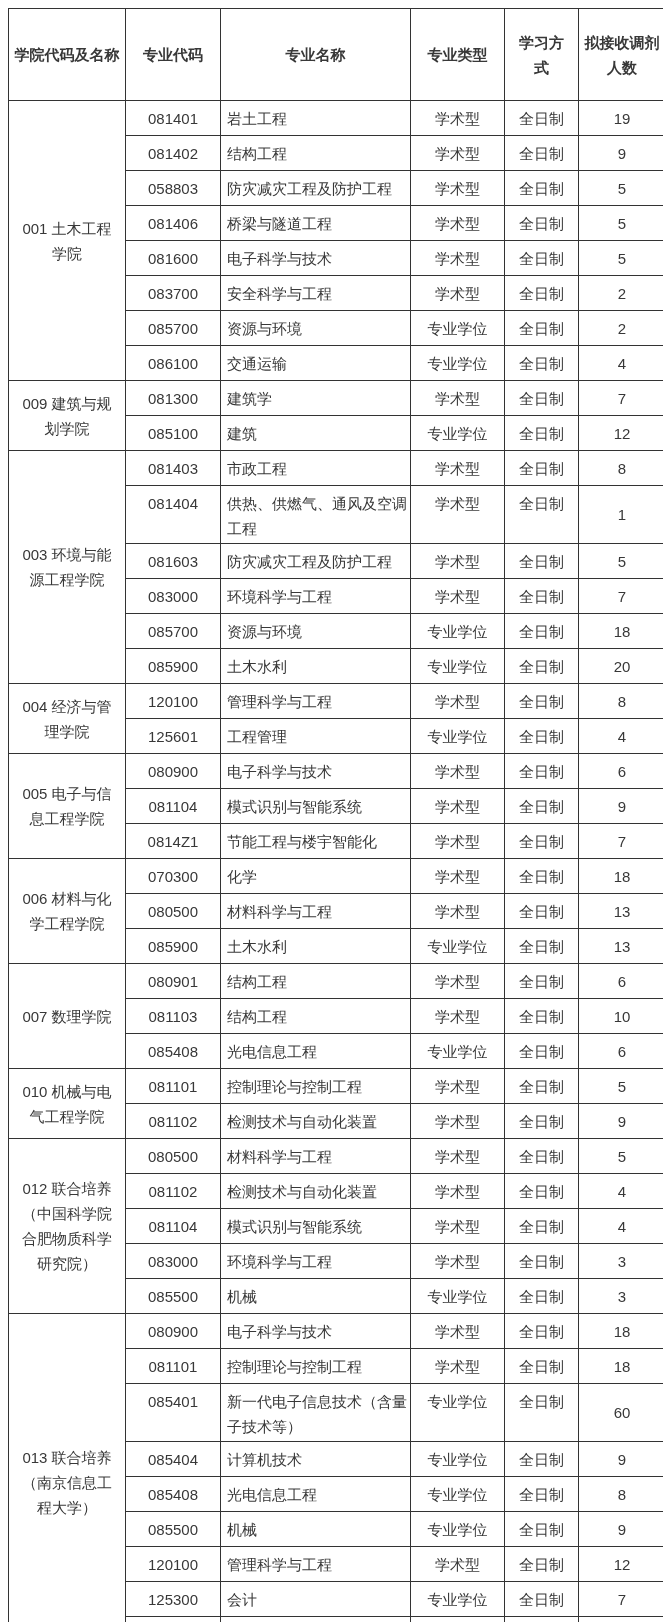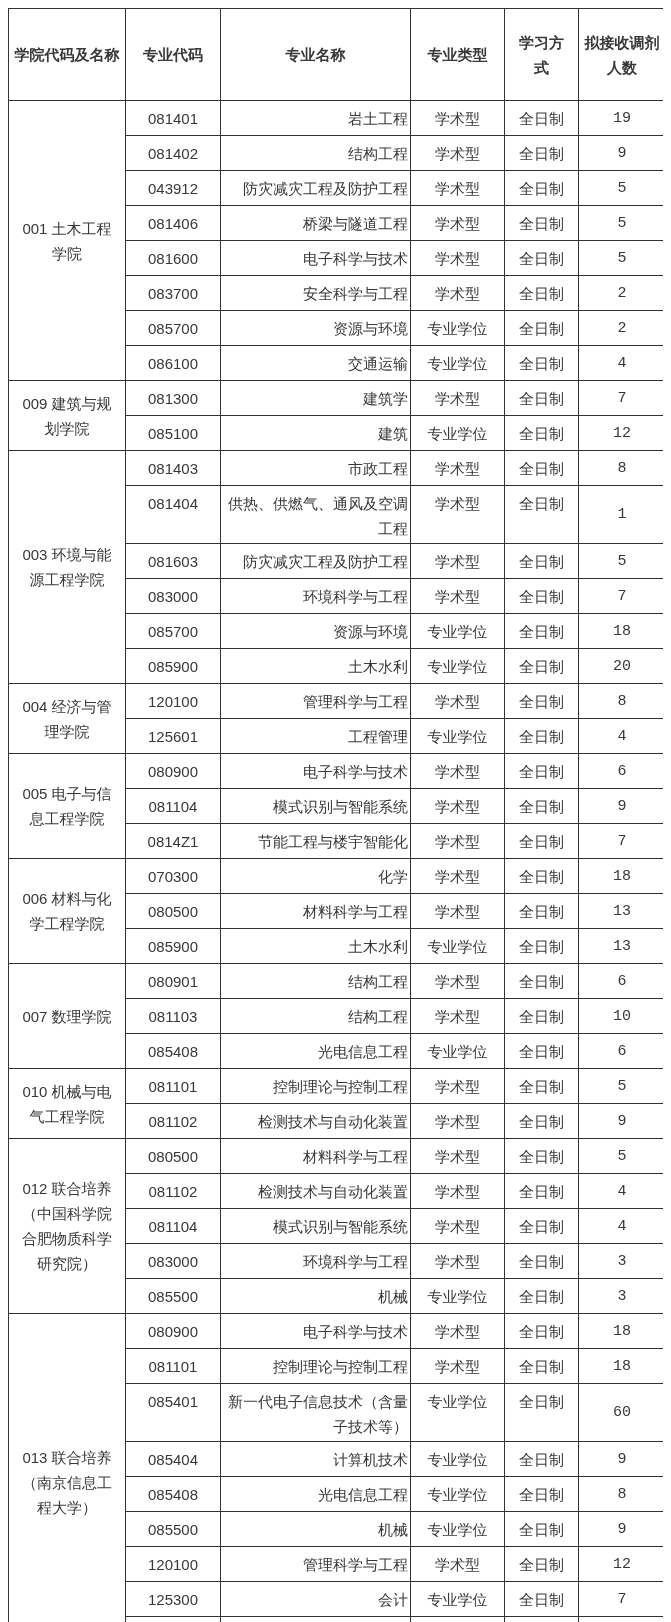--- a/index.html
+++ b/index.html
@@ -38,28 +38,27 @@
   }
   table.admissions td {
     vertical-align: top;
     padding: 5px 4px 2px 4px;
   }
   table.admissions td.college-cell {
     vertical-align: middle;
     padding: 2px 7px;
   }
   table.admissions td.major-name {
-    text-align: right;
+    text-align: left;
     padding-left: 6px;
     padding-right: 2px;
   }
   table.admissions td.quota {
     vertical-align: middle;
     padding-top: 2px;
-    font-family: Liberation Mono, monospace;
   }
 </style>
 </head>
 <body>
 
 <table class="admissions">
   <colgroup>
     <col style="width:117px">
     <col style="width:95px">
     <col style="width:190px">
@@ -87,21 +86,21 @@
         <td class="quota">19</td>
       </tr>
       <tr class="data-row">
         <td>081402</td>
         <td class="major-name">结构工程</td>
         <td>学术型</td>
         <td>全日制</td>
         <td class="quota">9</td>
       </tr>
       <tr class="data-row">
-        <td>043912</td>
+        <td>058803</td>
         <td class="major-name">防灾减灾工程及防护工程</td>
         <td>学术型</td>
         <td>全日制</td>
         <td class="quota">5</td>
       </tr>
       <tr class="data-row">
         <td>081406</td>
         <td class="major-name">桥梁与隧道工程</td>
         <td>学术型</td>
         <td>全日制</td>

